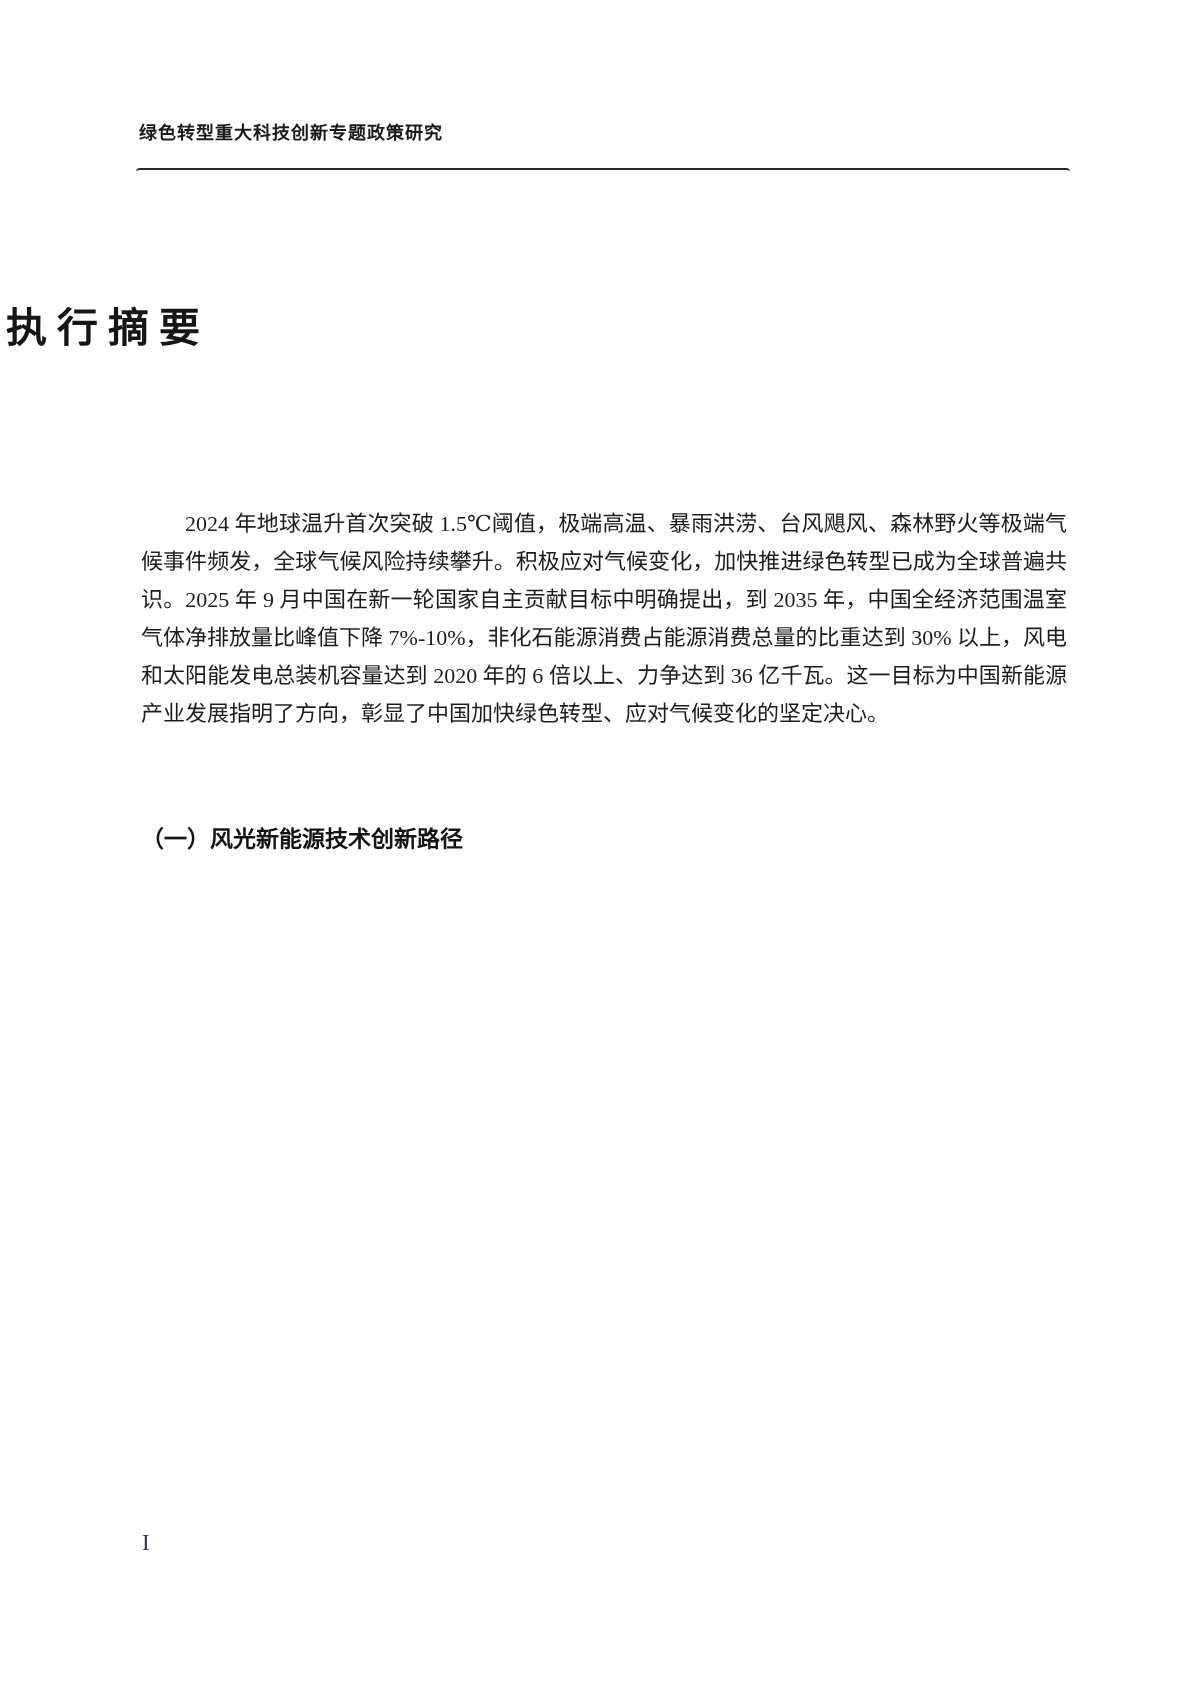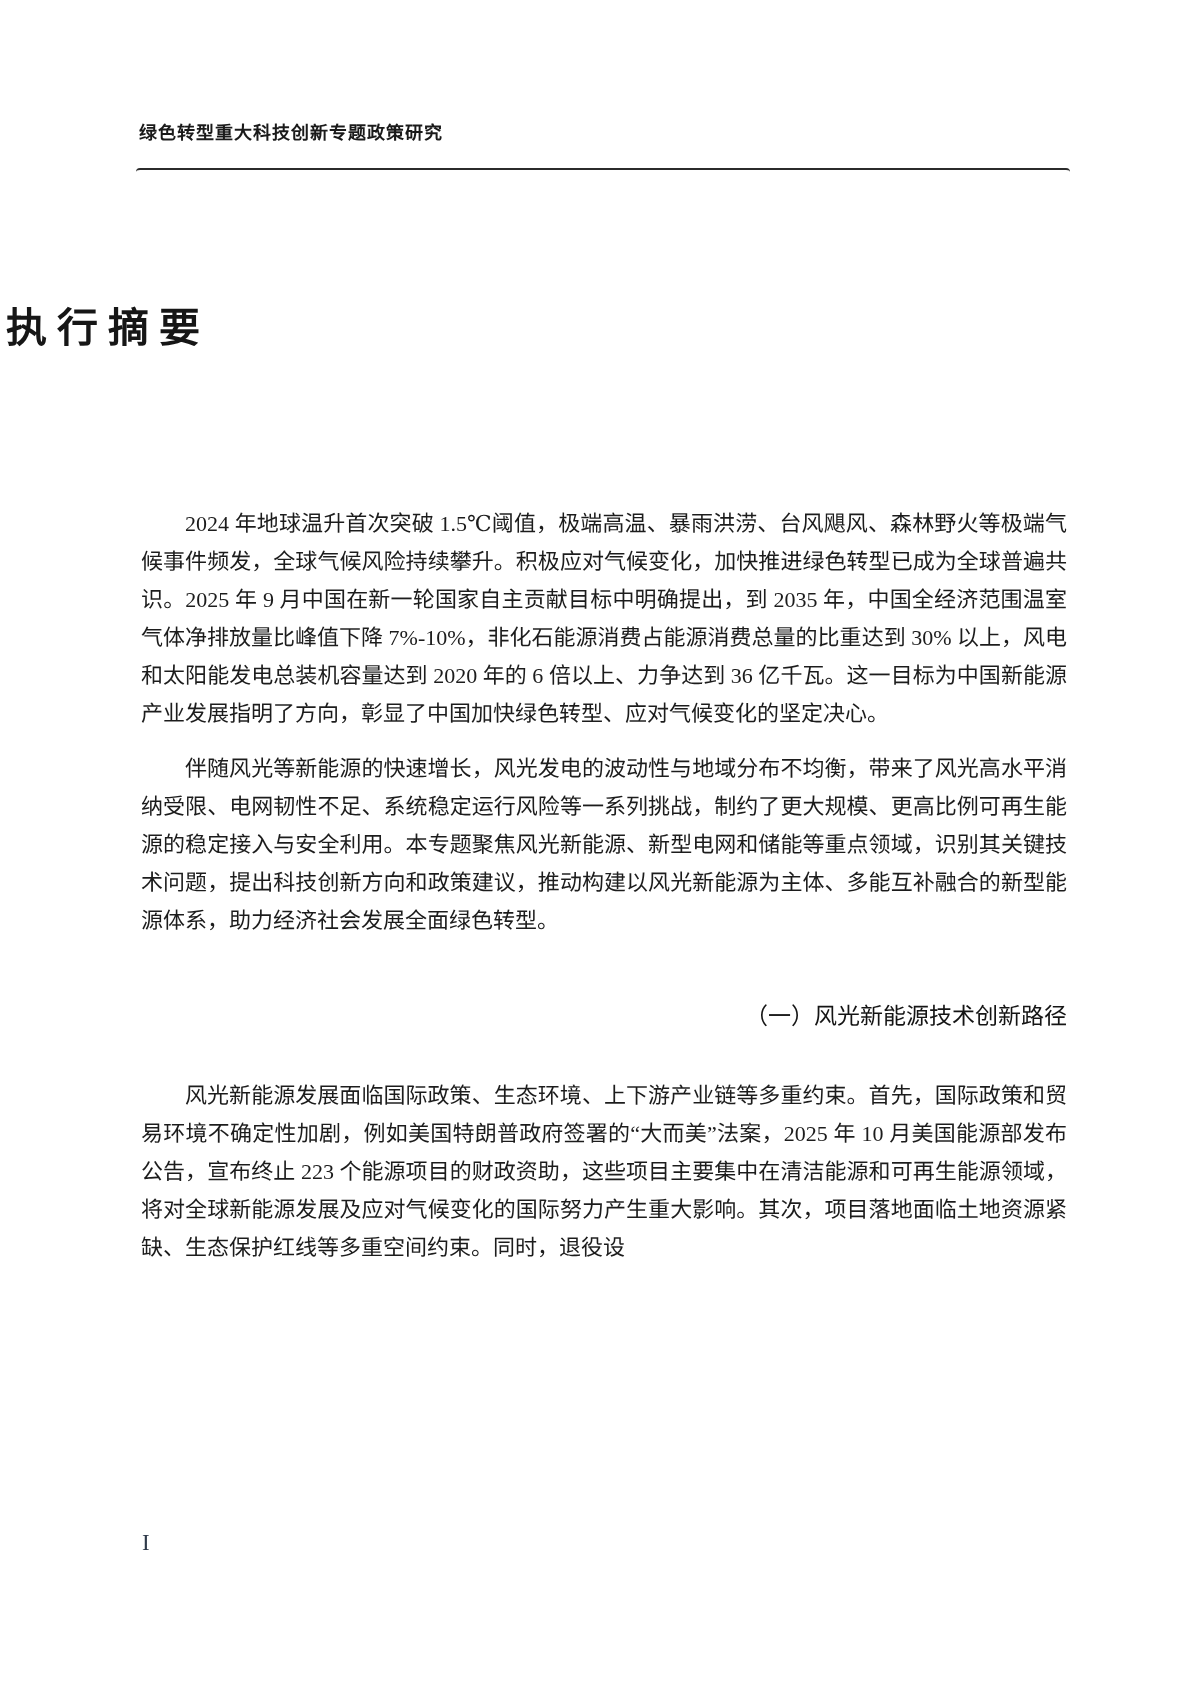--- a/index.html
+++ b/index.html
@@ -63,25 +63,25 @@
     text-align: justify;
     text-justify: inter-character;
     color: #1c1c1c;
   }
   .body-para {
     text-indent: 2em;
     margin: 0 0 11px 0;
   }
   .section-heading {
     font-size: 23px;
-    font-weight: 400;
+    font-weight: 700;
     line-height: 40px;
-    margin: 51px 0 34px 0;
+    margin: 81px 0 34px 0;
     color: #141414;
-    text-align: right;
+    text-align: left;
   }
   
   .page-number {
     position: absolute;
     top: 1524px;
     left: 136px;
     font-family: "Liberation Serif", "DejaVu Serif", serif;
     font-size: 23px;
     color: #2f3a4a;
   }
@@ -94,23 +94,21 @@
   <header class="doc-header">
     <div class="journal-title">绿色转型重大科技创新专题政策研究</div>
     <hr class="header-rule">
   </header>
 
   <h1 class="doc-title">执行摘要</h1>
 
   <main class="content">
     <p class="body-para">2024 年地球温升首次突破 1.5℃阈值，极端高温、暴雨洪涝、台风飓风、森林野火等极端气候事件频发，全球气候风险持续攀升。积极应对气候变化，加快推进绿色转型已成为全球普遍共识。2025 年 9 月中国在新一轮国家自主贡献目标中明确提出，到 2035 年，中国全经济范围温室气体净排放量比峰值下降 7%-10%，非化石能源消费占能源消费总量的比重达到 30% 以上，风电和太阳能发电总装机容量达到 2020 年的 6 倍以上、力争达到 36 亿千瓦。这一目标为中国新能源产业发展指明了方向，彰显了中国加快绿色转型、应对气候变化的坚定决心。</p>
 
-    <p class="body-para">伴随风光等新能源的快速增长，风光发电的波动性与地域分布不均衡，带来了风光高水平消纳受限、电网韧性不足、系统稳定运行风险等一系列挑战，制约了更大规模、更高比例可再生能源的稳定接入与安全利用。本专题聚焦风光新能源、新型电网和储能等重点领域，识别其关键技术问题，提出科技创新方向和政策建议，推动构建以风光新能源为主体、多能互补融合的新型能源体系，助力经济社会发展全面绿色转型。</p>
 
     <h2 class="section-heading">（一）风光新能源技术创新路径</h2>
 
 
-    <p class="body-para">风光新能源发展面临国际政策、生态环境、上下游产业链等多重约束。首先，国际政策和贸易环境不确定性加剧，例如美国特朗普政府签署的“大而美”法案，2025 年 10 月美国能源部发布公告，宣布终止 223 个能源项目的财政资助，这些项目主要集中在清洁能源和可再生能源领域，将对全球新能源发展及应对气候变化的国际努力产生重大影响。其次，项目落地面临土地资源紧缺、生态保护红线等多重空间约束。同时，退役设</p>
   </main>
 
   <div class="page-number">I</div>
 
 </div>
 
 </body></html>

